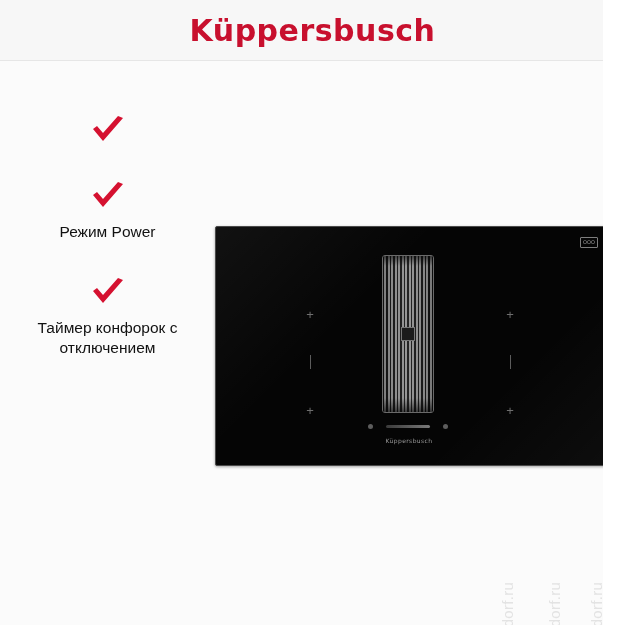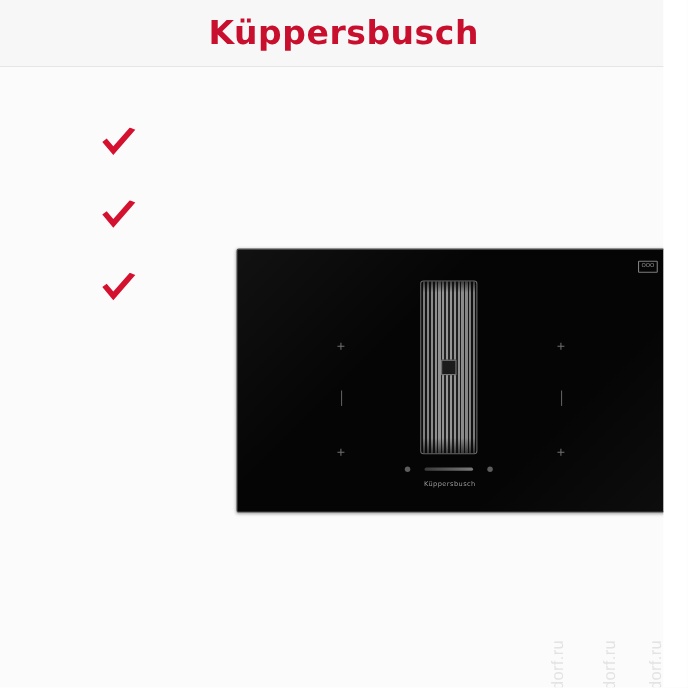--- a/index.html
+++ b/index.html
@@ -258,26 +258,28 @@
       <div class="feature">
         <svg class="check" viewBox="0 0 36 30">
           <path d="M3 13 L13 25 L33 2 L28 0 L13 17 L7 10 Z" fill="#d51130"></path>
         </svg>
       </div>
 
       <div class="feature">
         <svg class="check" viewBox="0 0 36 30">
           <path d="M3 13 L13 25 L33 2 L28 0 L13 17 L7 10 Z" fill="#d51130"></path>
         </svg>
+        <span class="feature-label">Режим Power</span>
       </div>
 
       <div class="feature">
         <svg class="check" viewBox="0 0 36 30">
           <path d="M3 13 L13 25 L33 2 L28 0 L13 17 L7 10 Z" fill="#d51130"></path>
         </svg>
+        <span class="feature-label">Таймер конфорок с отключением</span>
       </div>
 
     </div>
 
     <div class="hob-wrap">
       <div class="hob">
 
         <div class="hob-badge">ООО</div>
 
         <div class="zone z1">+</div>

